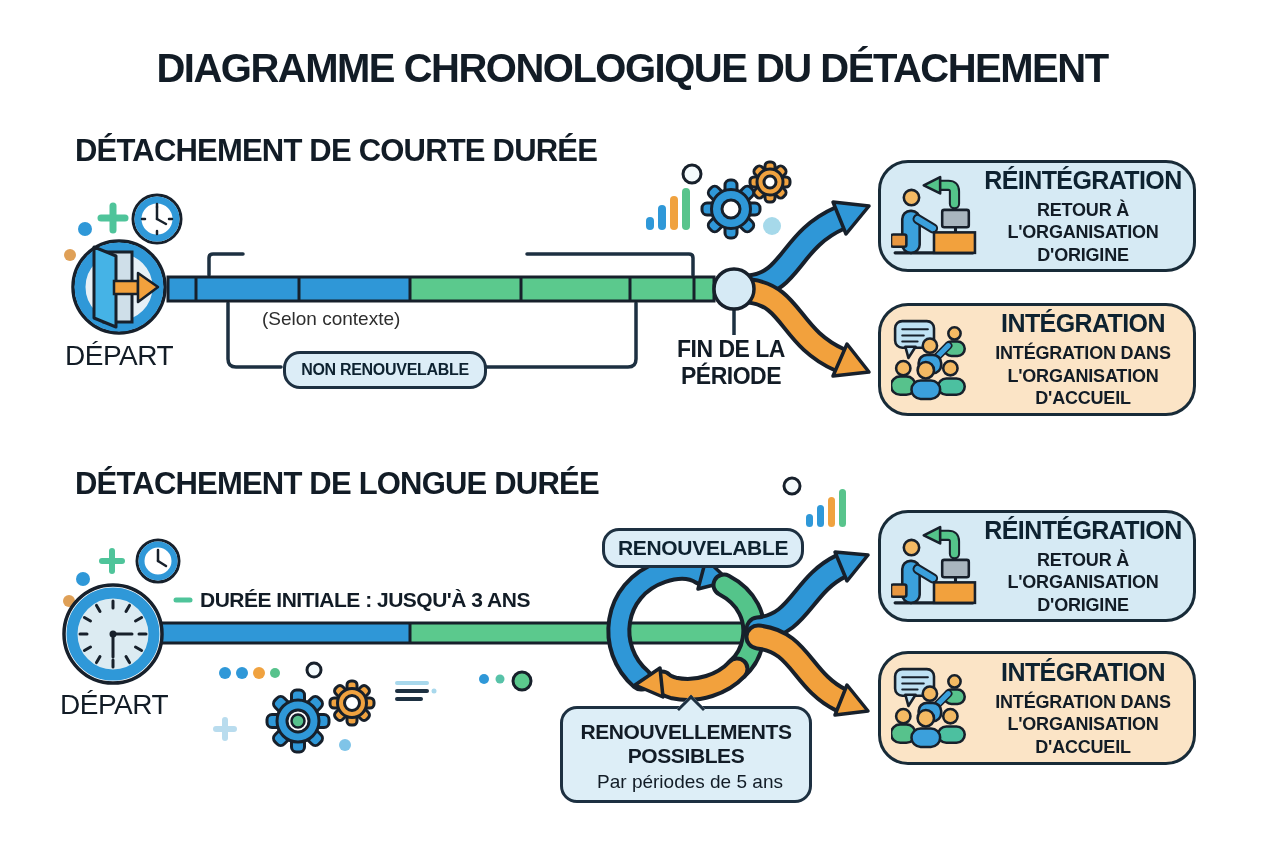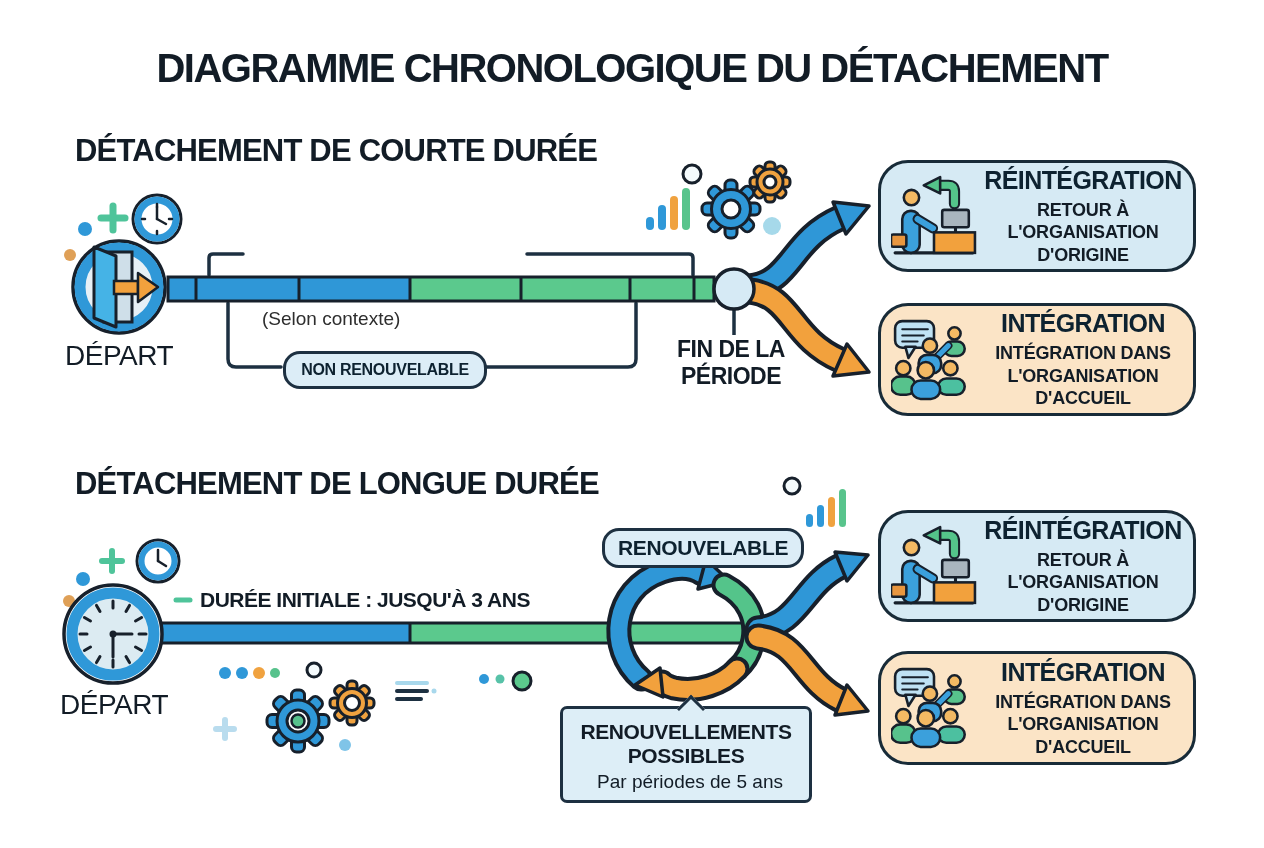--- a/index.html
+++ b/index.html
@@ -17,21 +17,21 @@
         display:flex;align-items:center;justify-content:center;font-weight:800;
         color:#0d2230;letter-spacing:-0.3px;}
   .box{position:absolute;width:318px;border:3.5px solid #182b38;border-radius:30px;
        display:flex;align-items:center;gap:6px;padding:8px 10px;box-sizing:border-box;}
   .box .ic{flex:none;}
   .box .bt{flex:1;text-align:center;}
   .box-title{font-size:25px;font-weight:800;color:#0d2230;letter-spacing:-0.6px;}
   .box-sub{font-size:18px;font-weight:700;line-height:1.25;margin-top:4px;
            letter-spacing:-0.2px;white-space:normal;}
   .bubble{position:absolute;left:560px;top:706px;width:252px;height:97px;
-          background:#ddeef7;border:3px solid #1d3041;border-radius:7px;
+          background:#ddeef7;border:3px solid #1d3041;border-radius:17px;
           text-align:center;box-sizing:border-box;padding-top:11px;}
   .bubble .ptr{position:absolute;top:-10px;left:118px;width:17px;height:17px;background:#ddeef7;
           border-left:3px solid #1d3041;border-top:3px solid #1d3041;transform:rotate(45deg);}
   .bub-title{font-size:21px;font-weight:800;line-height:24px;letter-spacing:-0.4px;}
   .bub-note{font-size:19px;font-weight:400;margin-top:3px;margin-left:8px;}
 </style>
 </head>
 <body>
 
 <div class="stage">

